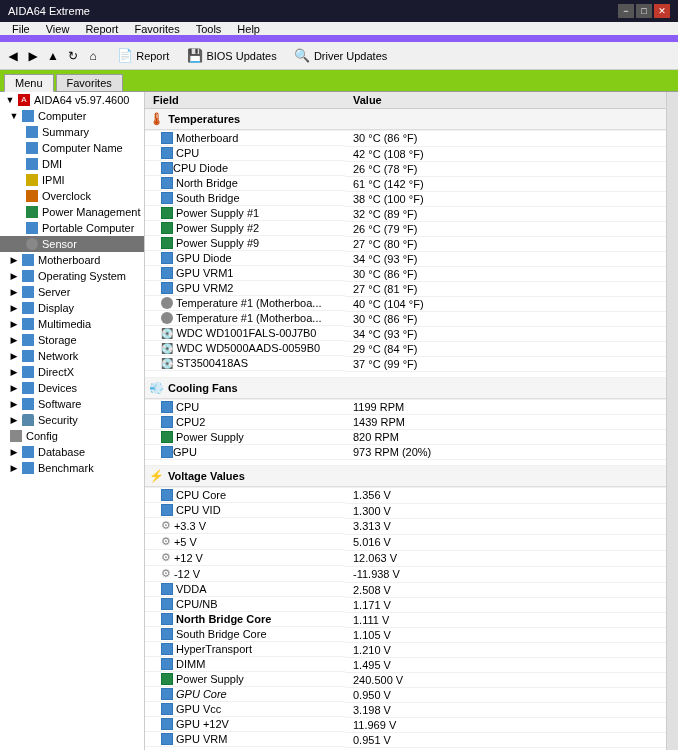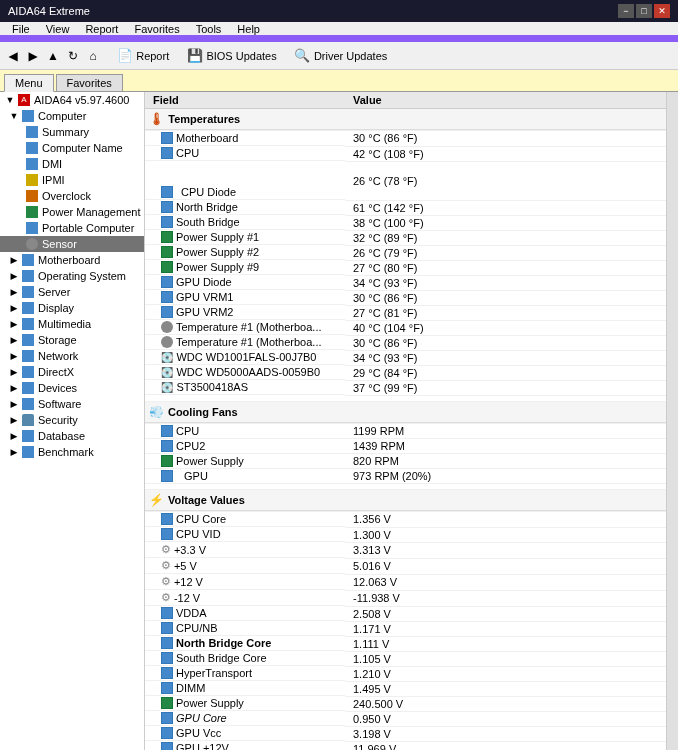--- a/index.html
+++ b/index.html
@@ -19,21 +19,21 @@
     
     .toolbar { background: #f0f0f0; height: 28px; display: flex; align-items: center; padding: 2px 4px; border-bottom: 1px solid #ccc; gap: 4px; }
     .toolbar-btn { display: flex; align-items: center; gap: 3px; padding: 2px 6px; font-size: 11px; cursor: pointer; border: 1px solid transparent; }
     .toolbar-nav { display: flex; gap: 2px; margin-right: 4px; }
     .toolbar-nav-btn { width: 18px; height: 18px; display: flex; align-items: center; justify-content: center; cursor: pointer; font-size: 12px; }
     
     
     .main-area { display: flex; height: calc(750px - 22px - 20px - 28px - 22px); }
     
     
-    .panel-tabs { background: #fef9c3; height: 22px; display: flex; align-items: flex-end; padding: 0 4px; border-bottom: 1px solid #999; }
+    .panel-tabs { background: #84cc16; height: 22px; display: flex; align-items: flex-end; padding: 0 4px; border-bottom: 1px solid #999; }
     .tab { padding: 2px 10px; font-size: 11px; cursor: pointer; border: 1px solid #999; border-bottom: none; background: #e0e0e0; margin-right: 2px; }
     .tab.active { background: #f0f0f0; border-bottom: 1px solid #f0f0f0; margin-bottom: -1px; }
     
     
     .sidebar { width: 145px; background: white; border-right: 1px solid #ccc; overflow-y: auto; overflow-x: hidden; font-size: 11px; }
     .tree-item { display: flex; align-items: center; padding: 1px 0; cursor: pointer; white-space: nowrap; }
     .tree-item.selected { background: #737373; color: white; }
     .tree-indent { display: inline-block; }
     .tree-arrow { width: 12px; font-size: 9px; text-align: center; }
     .tree-icon { width: 16px; height: 14px; margin-right: 2px; display: inline-flex; align-items: center; justify-content: center; font-size: 10px; }
@@ -268,20 +268,27 @@
     <div class="tree-item">
       <span class="tree-indent" style="width:8px"></span>
       <span class="tree-arrow">▶</span>
       <span class="tree-icon">
           <span style="width:12px;height:12px;background:#5588aa;display:inline-block;border-radius:2px 2px 0 0;"></span>
         </span>
       <span class="tree-label">Security</span>
     </div>
     <div class="tree-item">
       <span class="tree-indent" style="width:8px"></span>
+      <span class="tree-icon">
+          <span class="sq-gray"></span>
+        </span>
+      <span class="tree-label">Config</span>
+    </div>
+    <div class="tree-item">
+      <span class="tree-indent" style="width:8px"></span>
       <span class="tree-arrow">▶</span>
       <span class="tree-icon">
           <span class="sq-blue"></span>
         </span>
       <span class="tree-label">Database</span>
     </div>
     <div class="tree-item">
       <span class="tree-indent" style="width:8px"></span>
       <span class="tree-arrow">▶</span>
       <span class="tree-icon">
@@ -316,21 +323,21 @@
             <td>30 °C (86 °F)</td>
           </tr>
           <tr>
             <td style="display: flex; align-items: center; gap: 3px; padding-left: 16px;">
               <span style="width:12px;height:12px;background:#4488cc;display:inline-block;border:1px solid #3377bb;"></span>
               <span>CPU</span>
             </td>
             <td>42 °C (108 °F)</td>
           </tr>
           <tr>
-            <td style="display: flex; gap: 8px; padding-left: 16px; margin-top: 24px;">
+            <td style="display: flex; gap: 0; padding-left: 16px;">
               <span style="width:12px;height:12px;background:#4488cc;display:inline-block;border:1px solid #3377bb;"></span>
               <span>CPU Diode</span>
             </td>
             <td>26 °C (78 °F)</td>
           </tr>
           <tr>
             <td style="display: flex; align-items: center; gap: 3px; padding-left: 16px;">
               <span style="width:12px;height:12px;background:#4488cc;display:inline-block;border:1px solid #3377bb;"></span>
               <span>North Bridge</span>
             </td>
@@ -446,21 +453,21 @@
             <td>1439 RPM</td>
           </tr>
           <tr>
             <td style="display: flex; align-items: center; gap: 3px; padding-left: 16px;">
               <span style="width:12px;height:12px;background:#228844;display:inline-block;border:1px solid #117733;"></span>
               <span>Power Supply</span>
             </td>
             <td>820 RPM</td>
           </tr>
           <tr>
-            <td style="display: flex; align-items: center; gap: 11px; padding-left: 16px;">
+            <td style="display: flex; align-items: center; gap: 0; padding-left: 16px;">
               <span style="width:12px;height:12px;background:#4488cc;display:inline-block;border:1px solid #3377bb;"></span>
               <span>GPU</span>
             </td>
             <td>973 RPM  (20%)</td>
           </tr>
           <tr>
             <td colspan="2" style="height: 6px;"></td>
           </tr>
           <tr class="section-row">
             <td colspan="2">

